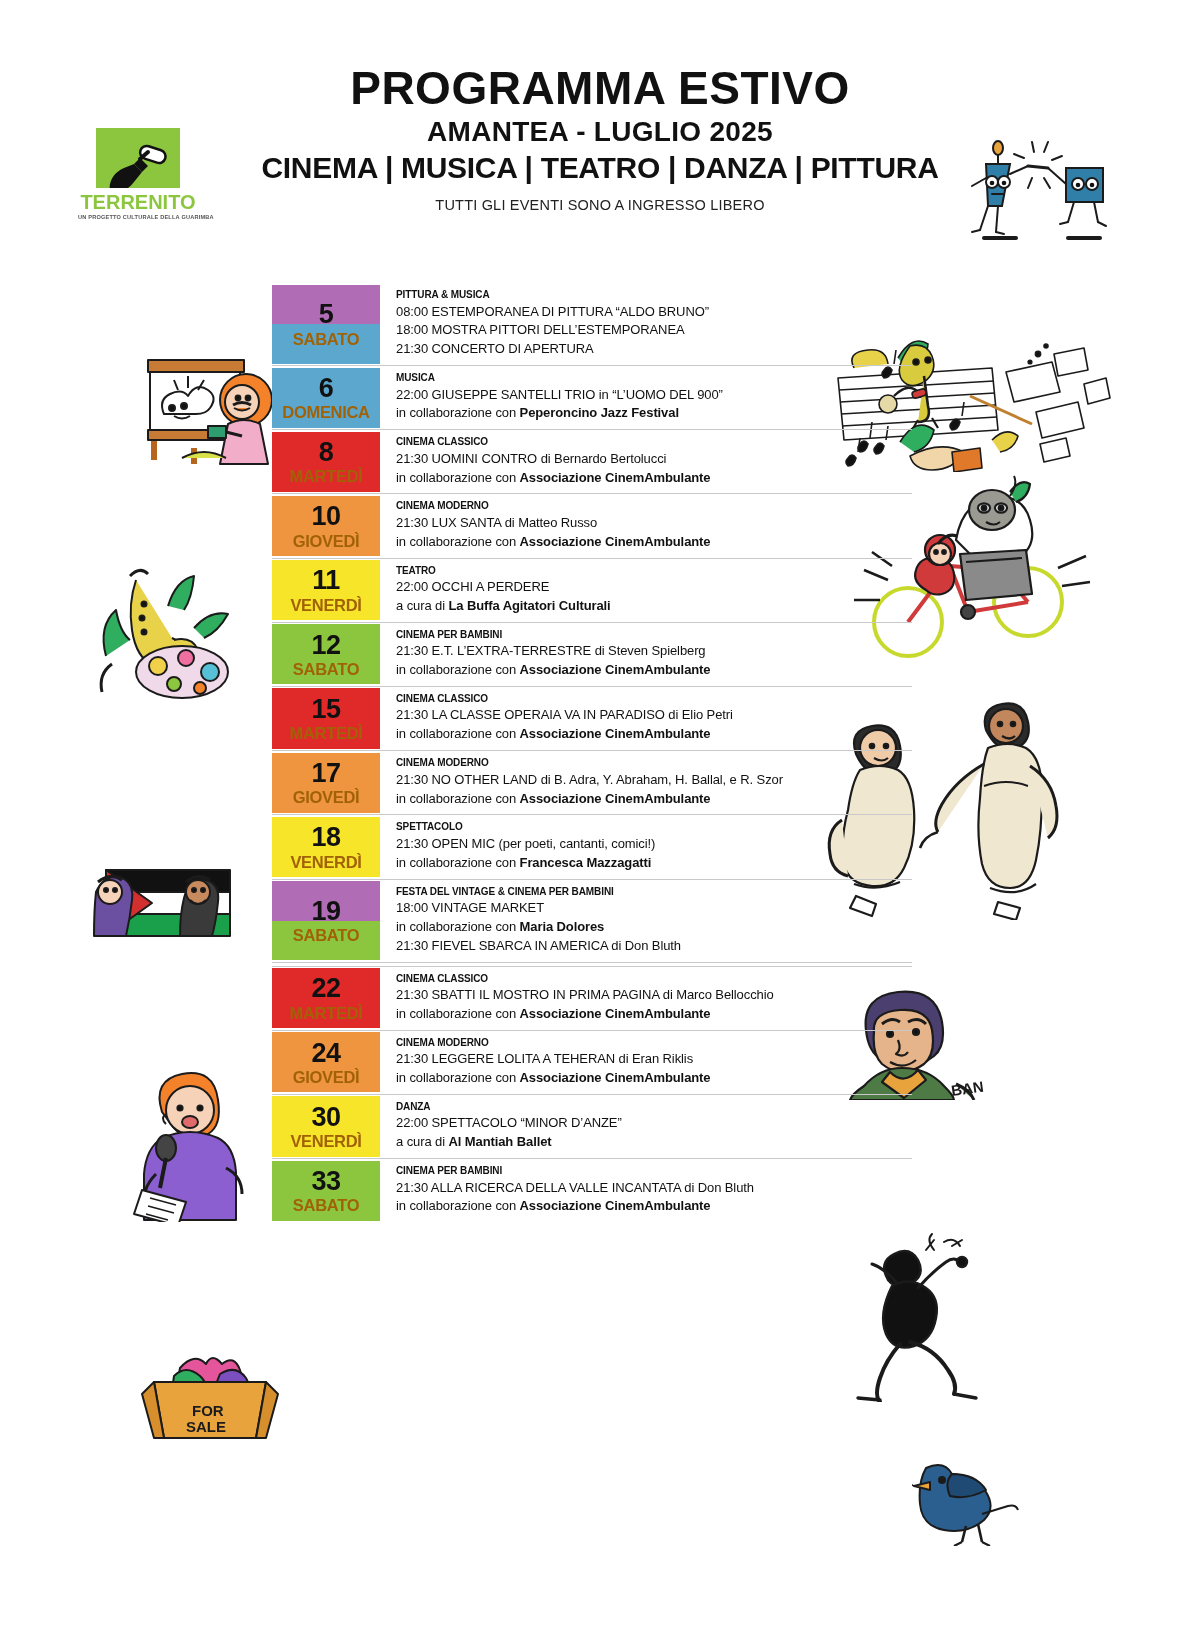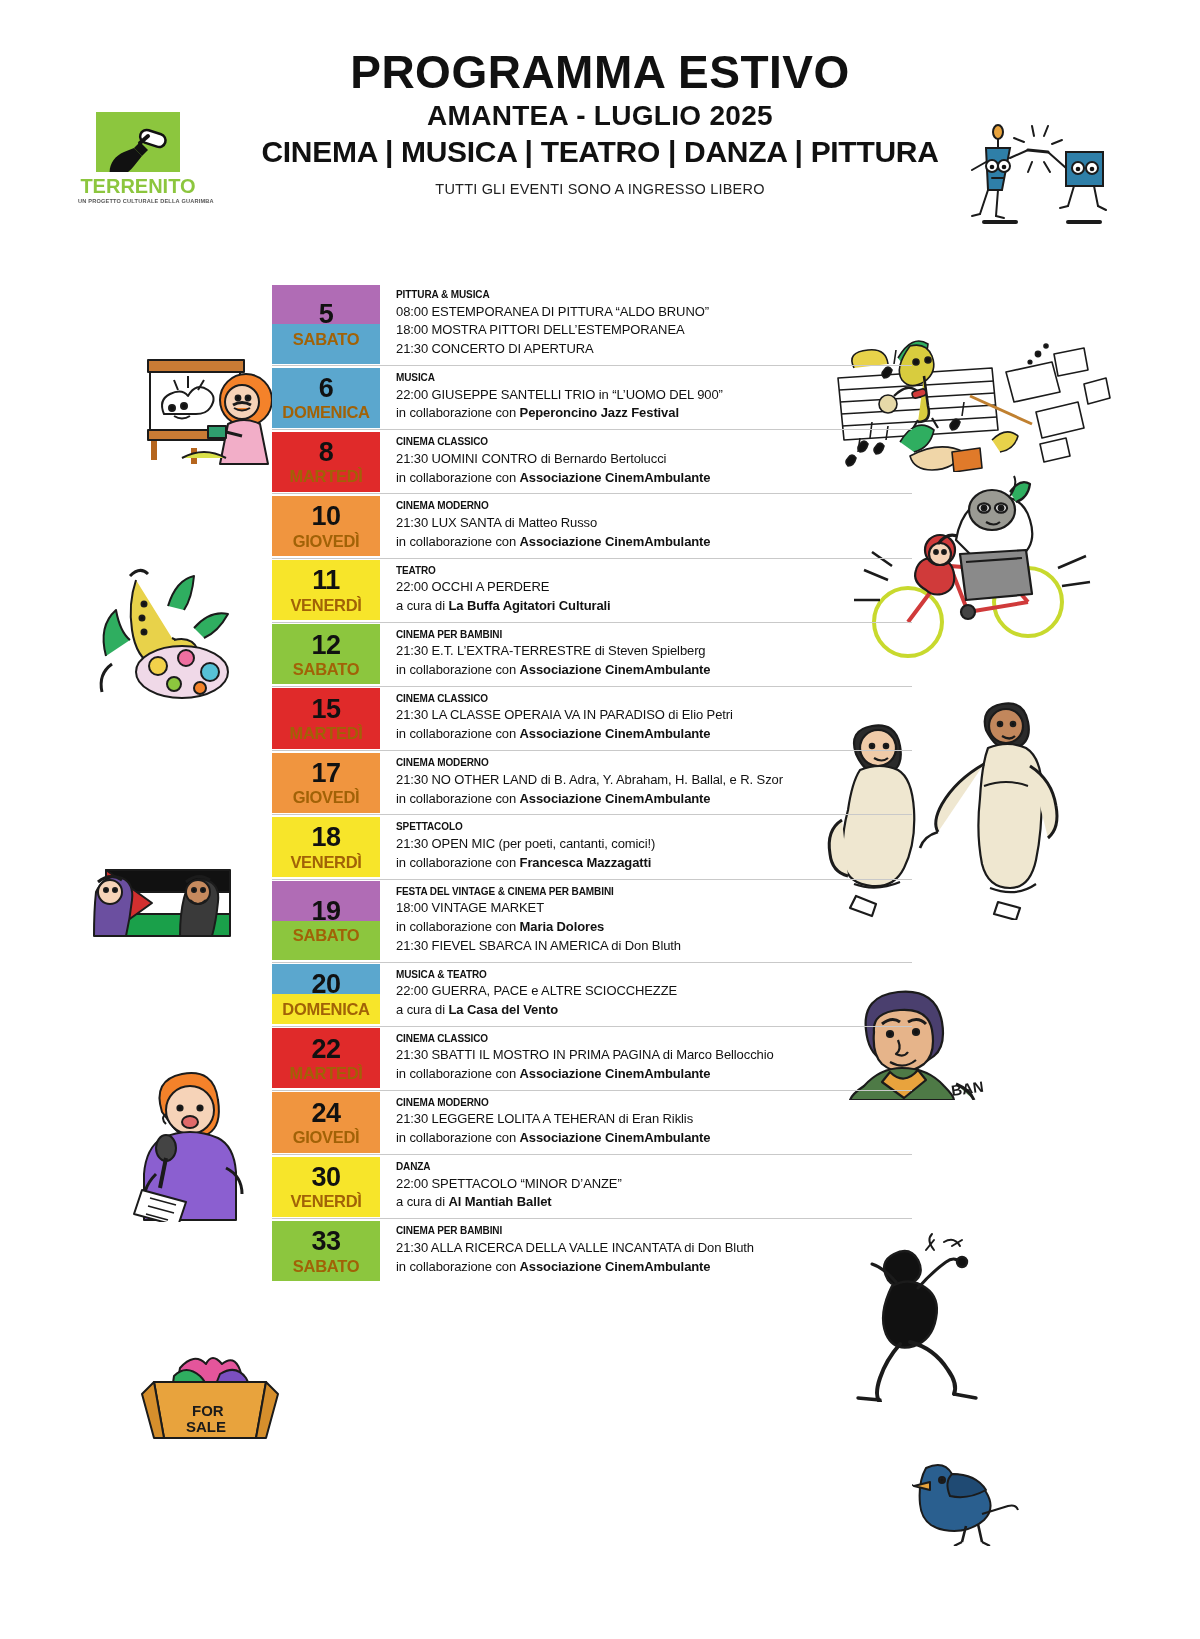--- a/index.html
+++ b/index.html
@@ -66,20 +66,21 @@
     font-weight: 700;
     color: #555;
     letter-spacing: 0.2px;
     margin-top: 2px;
     white-space: nowrap;
   }
 
   .titles {
     text-align: center;
     padding-top: 48px;
+    margin-top: 16px;
   }
   .t1 {
     font-size: 46px;
     font-weight: 700;
     letter-spacing: 0.5px;
     line-height: 1.05;
   }
   .t2 {
     font-size: 28px;
     font-weight: 700;
@@ -636,25 +637,20 @@
     </div>
     <div class="row">
       <div class="datebox">
         <div class="dateband" style="background: rgb(91, 167, 206);"></div>
         <div class="dateband" style="background: rgb(247, 229, 42);"></div>
         <div class="datetext">
           <div class="daynum">20</div>
           <div class="dayname">DOMENICA</div>
         </div>
       </div>
-      <div class="details">
-        <div class="cat">MUSICA &amp; TEATRO</div>
-        <div class="line"><span>22:00 GUERRA, PACE e ALTRE SCIOCCHEZZE</span></div>
-        <div class="line"><span>a cura di </span><b>La Casa del Vento</b></div>
-      </div>
     </div>
     <div class="row">
       <div class="datebox">
         <div class="dateband" style="background: rgb(224, 42, 42);"></div>
         <div class="dateband" style="background: rgb(224, 42, 42);"></div>
         <div class="datetext">
           <div class="daynum">22</div>
           <div class="dayname">MARTEDÌ</div>
         </div>
       </div>

